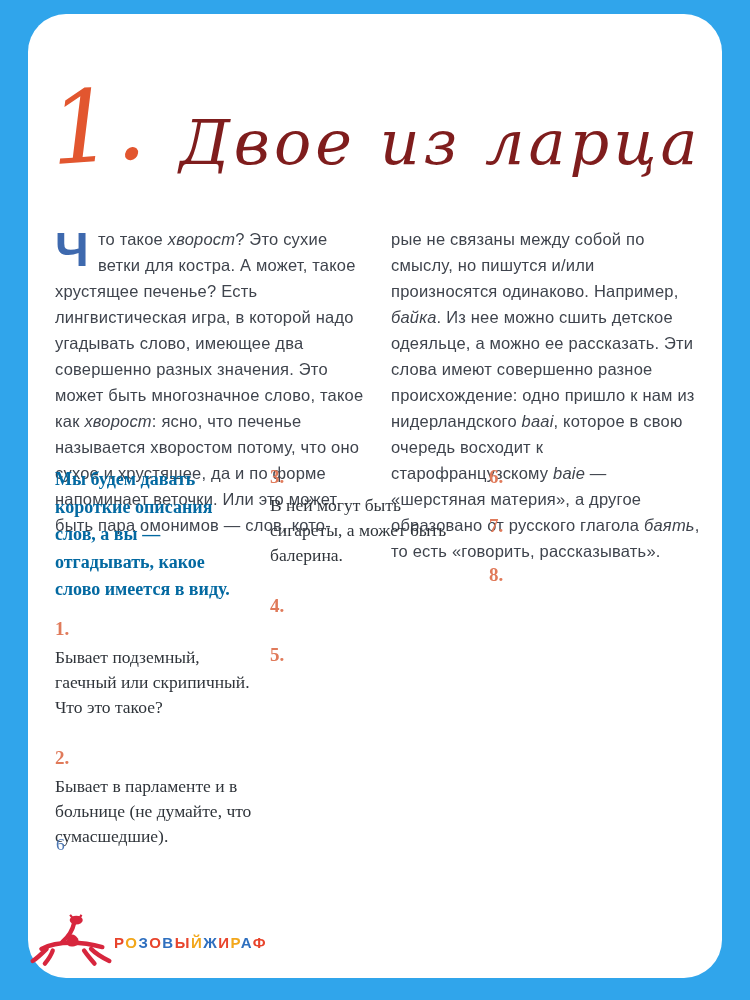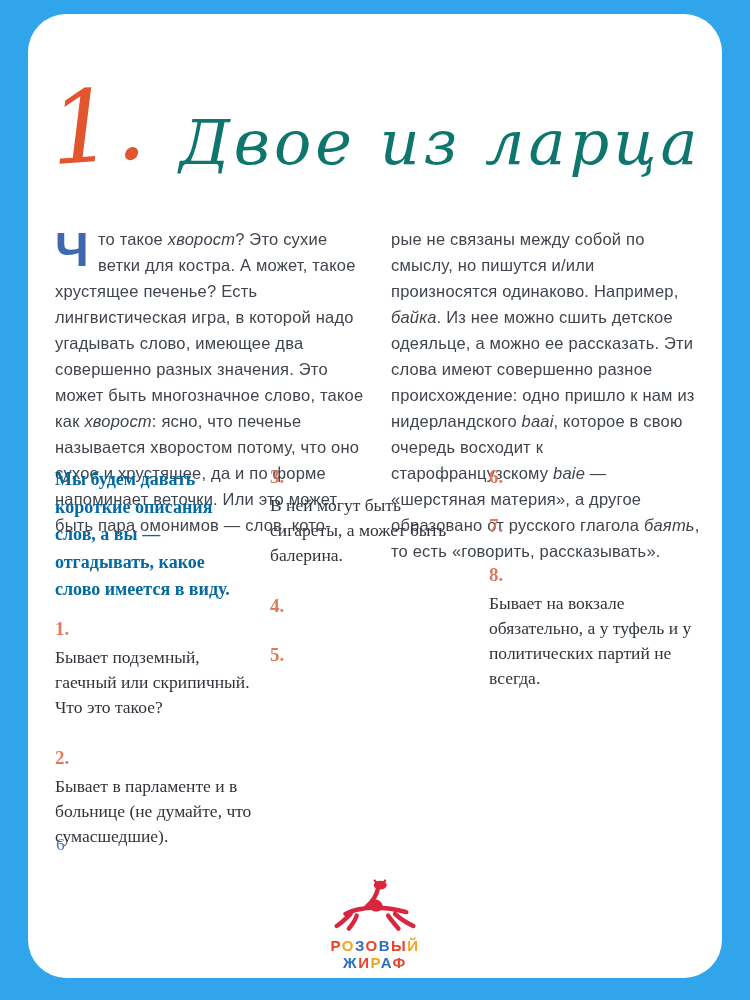--- a/index.html
+++ b/index.html
@@ -30,21 +30,21 @@
     font-size: 100px;
     line-height: 1.1;
     color: #E2562F;
     transform: rotate(-4deg);
   }
   .chapter-title {
     font-family: "DejaVu Serif", serif;
     font-style: italic;
     font-size: 62px;
     line-height: 1.2;
-    color: #0f766e;
+    color: #7f1d1d;
     margin: 34px 0 0 34px;
     letter-spacing: 4px;
     white-space: nowrap;
   }
   
   .intro {
     position: absolute;
     left: 27px; top: 212px;
     width: 648px;
     display: flex;
@@ -107,21 +107,21 @@
     gap: 24px;
     font-family: "Liberation Serif", serif;
     color: #4C76B2;
     font-size: 17.5px;
   }
   
   .logo {
     position: absolute;
     left: 0; right: 0; bottom: 6px;
     display: flex;
-    flex-direction: column;
+    flex-direction: row;
     align-items: center;
   }
   .logo-text {
     font-weight: 700;
     font-size: 15px;
     letter-spacing: 1.5px;
     line-height: 1.18;
     text-align: center;
   }
 </style>
@@ -173,21 +173,20 @@
 
     <div class="rcol-3">
       <div class="riddle">
         <div class="rnum">6.</div>
       </div>
       <div class="riddle">
         <div class="rnum">7.</div>
       </div>
       <div class="riddle">
         <div class="rnum">8.</div>
-        <div class="rtext">Бывает на вокзале обязательно, а у туфель и у политических партий не всегда.</div>
       </div>
     </div>
 
   </div>
 
   <div class="footer">
     <span>6</span>
   </div>
 
   <div class="logo">

